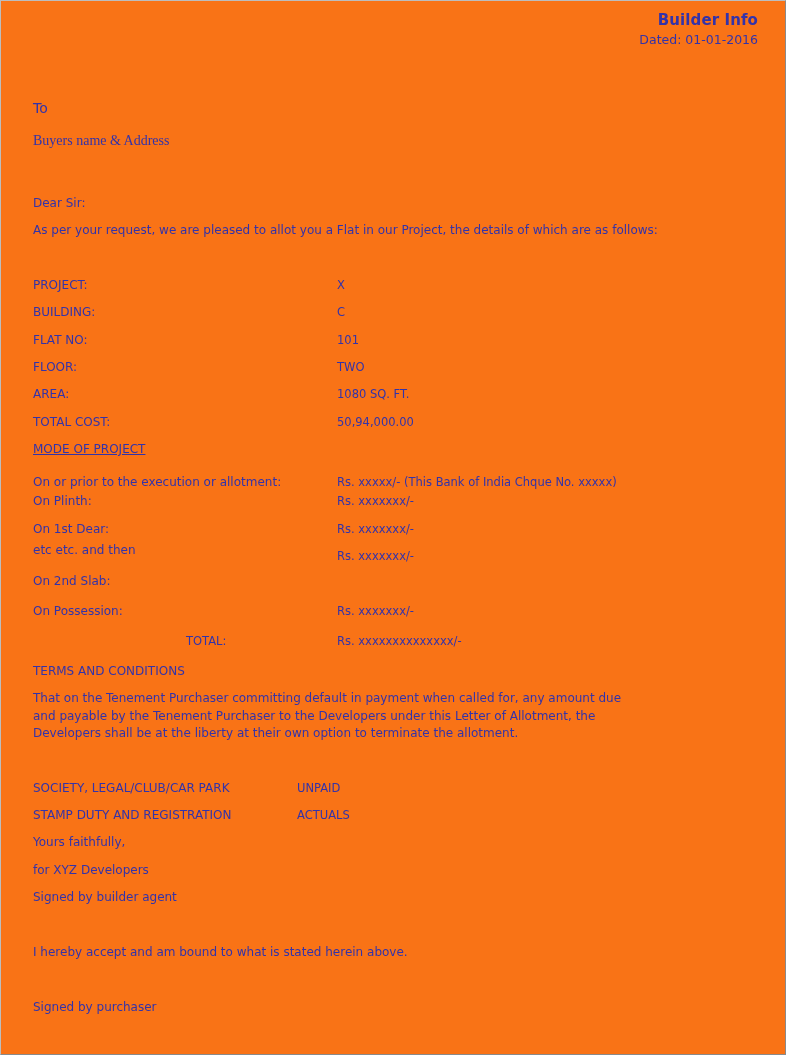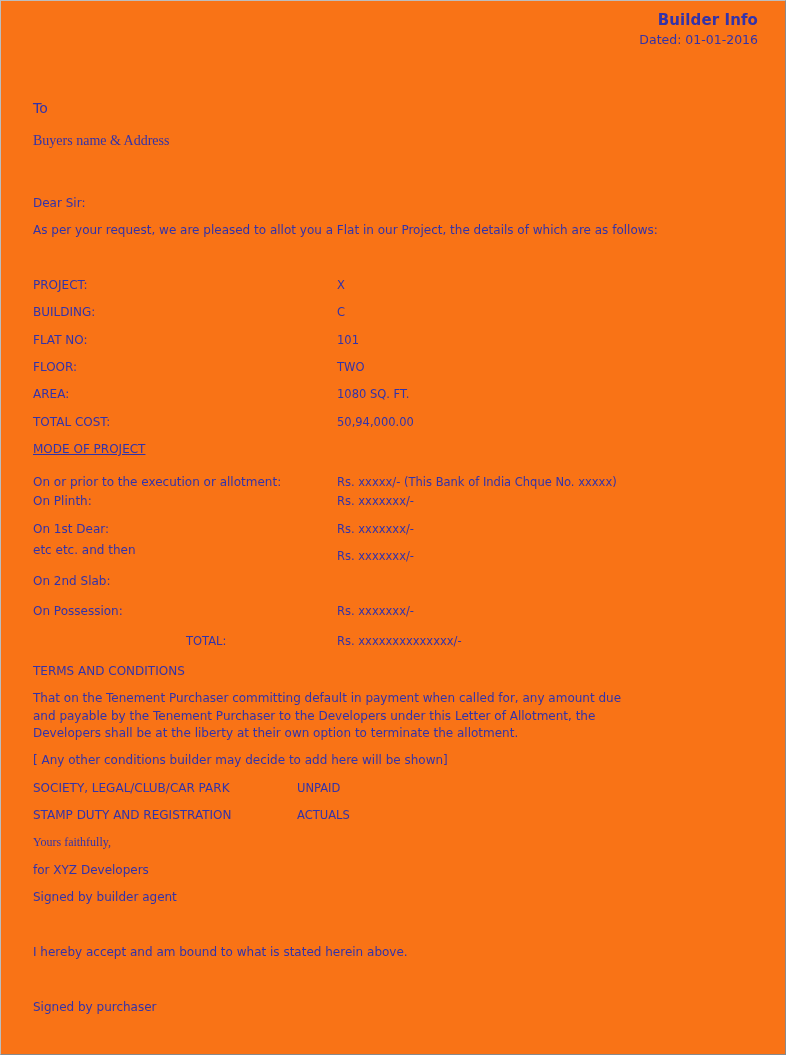--- a/index.html
+++ b/index.html
@@ -142,30 +142,29 @@
 
     <div class="ln" style="top:603px;">On Possession:</div>
     <div class="val col-a" style="top:603px;">Rs. xxxxxxx/-</div>
 
     <div class="val" style="top:633px;left:185px;">TOTAL:</div>
     <div class="val col-a" style="top:633px;">Rs. xxxxxxxxxxxxxx/-</div>
   </div>
 
   <div class="ln" style="top:663px;">TERMS AND CONDITIONS</div>
   <div class="para" style="top:689px;">That on the Tenement Purchaser committing default in payment when called for, any amount due and payable by the Tenement Purchaser to the Developers under this Letter of Allotment, the Developers shall be at the liberty at their own option to terminate the allotment.</div>
-  <div class="ln" style="top:752px;">[ Any other conditions builder may decide to add here will be shown]</div>
 
   <div>
     <div class="ln" style="top:780px;">SOCIETY, LEGAL/CLUB/CAR PARK</div>
     <div class="val col-b" style="top:780px;">UNPAID</div>
 
     <div class="ln" style="top:807px;text-align:center;">STAMP DUTY AND REGISTRATION</div>
     <div class="val col-b" style="top:807px;">ACTUALS</div>
   </div>
 
-  <div class="ln" style="top:834px;font-family:Liberation Serif, serif;">Yours faithfully,</div>
+  <div class="ln" style="top:834px;">Yours faithfully,</div>
   <div class="ln" style="top:862px;">for XYZ Developers</div>
   <div class="ln" style="top:889px;">Signed by builder agent</div>
 
   <div class="ln" style="top:944px;">I hereby accept and am bound to what is stated herein above.</div>
   <div class="ln" style="top:999px;">Signed by purchaser</div>
 
 </div>
 
 </body></html>

